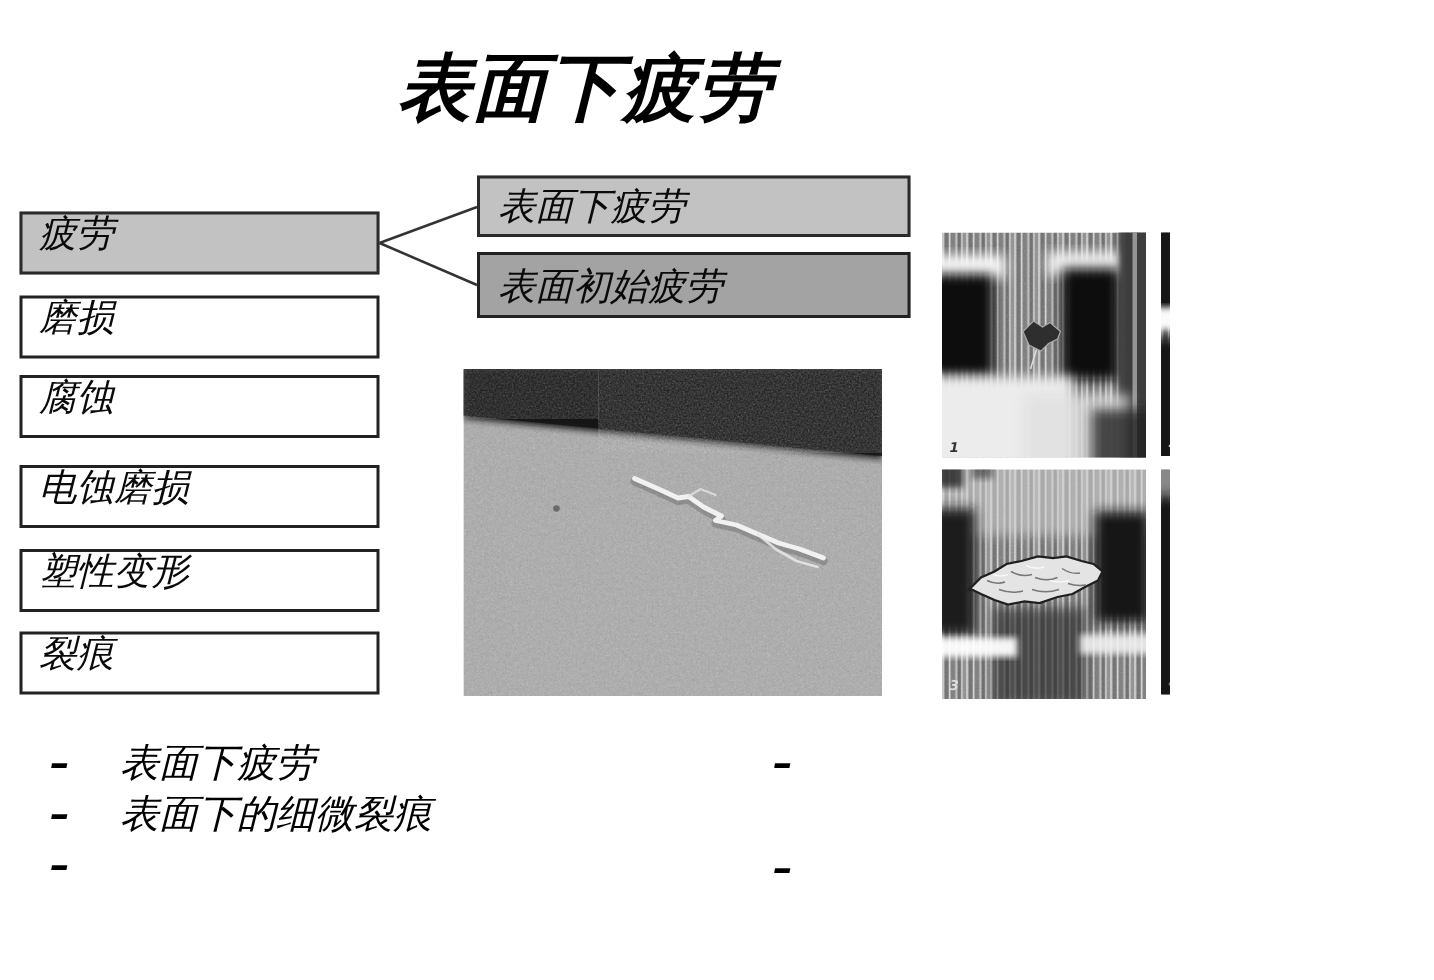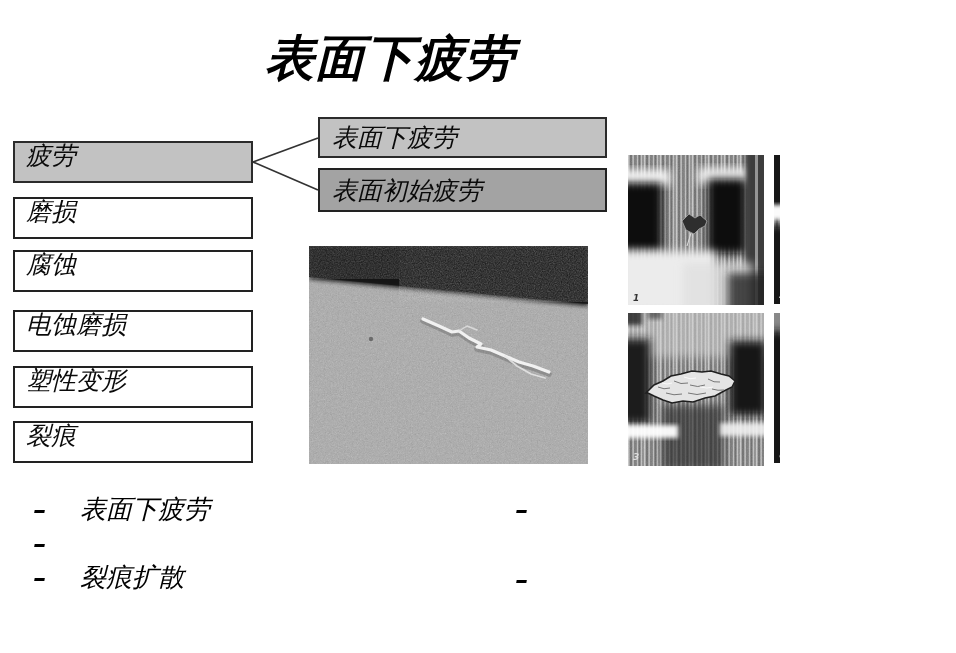--- a/index.html
+++ b/index.html
@@ -233,24 +233,24 @@
     <text x="5" y="145" font-size="9" fill="#777777">4</text>
   </svg>
 
   <div class="bullets bullets-left" style="left:33px;top:492px;width:440px">
     <div class="bul-row">
       <span class="dash">–</span>
       <span class="btext">表面下疲劳</span>
     </div>
     <div class="bul-row">
       <span class="dash">–</span>
-    </div>
-    <div class="bul-row">
-      <span class="dash">–</span>
-      <span class="btext">裂痕扩散</span>
+      <span class="btext">表面下的细微裂痕</span>
+    </div>
+    <div class="bul-row">
+      <span class="dash">–</span>
     </div>
   </div>
 
   <div class="bullets bullets-right" style="left:515px;top:492px;width:360px">
     <div class="bul-row">
       <span class="dash">–</span>
     </div>
     <div class="bul-row" style="margin-top:36px">
       <span class="dash">–</span>
     </div>

